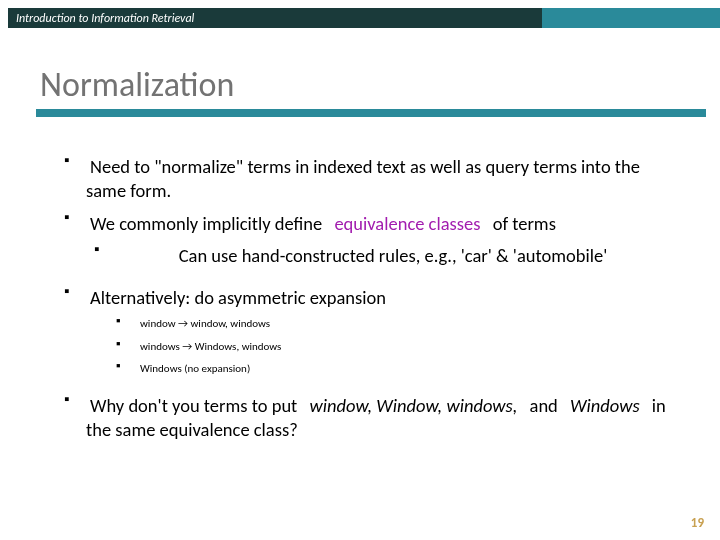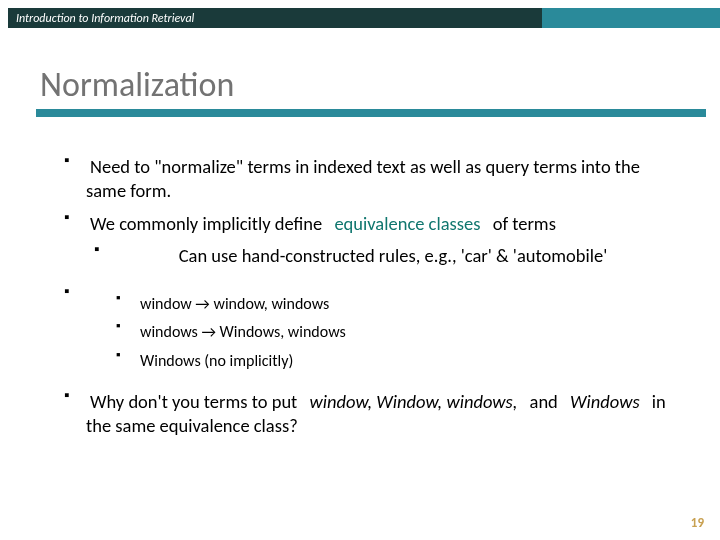--- a/index.html
+++ b/index.html
@@ -71,36 +71,36 @@
   .b2 > li::before {
     content: "▪";
     position: absolute;
     left: 0;
     top: 0;
     font-size: 15px;
     color: #000;
   }
   .b3 {
     margin-left: 26px;
-    font-size: 16px;
+    font-size: 11px;
     line-height: 1.3;
   }
   .b3 > li {
     position: relative;
     padding-left: 20px;
   }
   .b3 > li::before {
     content: "▪";
     position: absolute;
     left: 0;
     top: 0;
     font-size: 13px;
     color: #000;
   }
-  .em-teal { color: #0f766e; }
+  .em-teal { color: #a21caf; }
   .ital { font-style: italic; }
   .page-num {
     position: absolute;
     bottom: 10px;
     right: 16px;
     font-size: 13px;
     color: #c8a050;
     font-weight: bold;
   }
 </style>
@@ -119,24 +119,25 @@
 <div class="content">
   <ul class="b1">
     <li><span>Need to "normalize" terms in indexed text as well as query terms into the same form.</span></li>
     <li>
       <span>We commonly implicitly define </span><span class="em-teal">equivalence classes</span><span> of terms</span>
       <ul class="b2">
         <li><span>Can use hand-constructed rules, e.g., 'car' &amp; 'automobile'</span></li>
       </ul>
     </li>
     <li>
+      <span>Alternatively: do asymmetric expansion</span>
       <ul class="b3">
         <li><span>window → window, windows</span></li>
         <li><span>windows → Windows, windows</span></li>
-        <li><span>Windows (no implicitly)</span></li>
+        <li><span>Windows (no expansion)</span></li>
       </ul>
     </li>
     <li>
       <span>Why don't you terms to put </span><span class="ital">window, Window, windows,</span><span> and </span><span class="ital">Windows</span><span> in the same equivalence class?</span>
     </li>
   </ul>
 </div>
 
 <div class="page-num">19</div>
 

